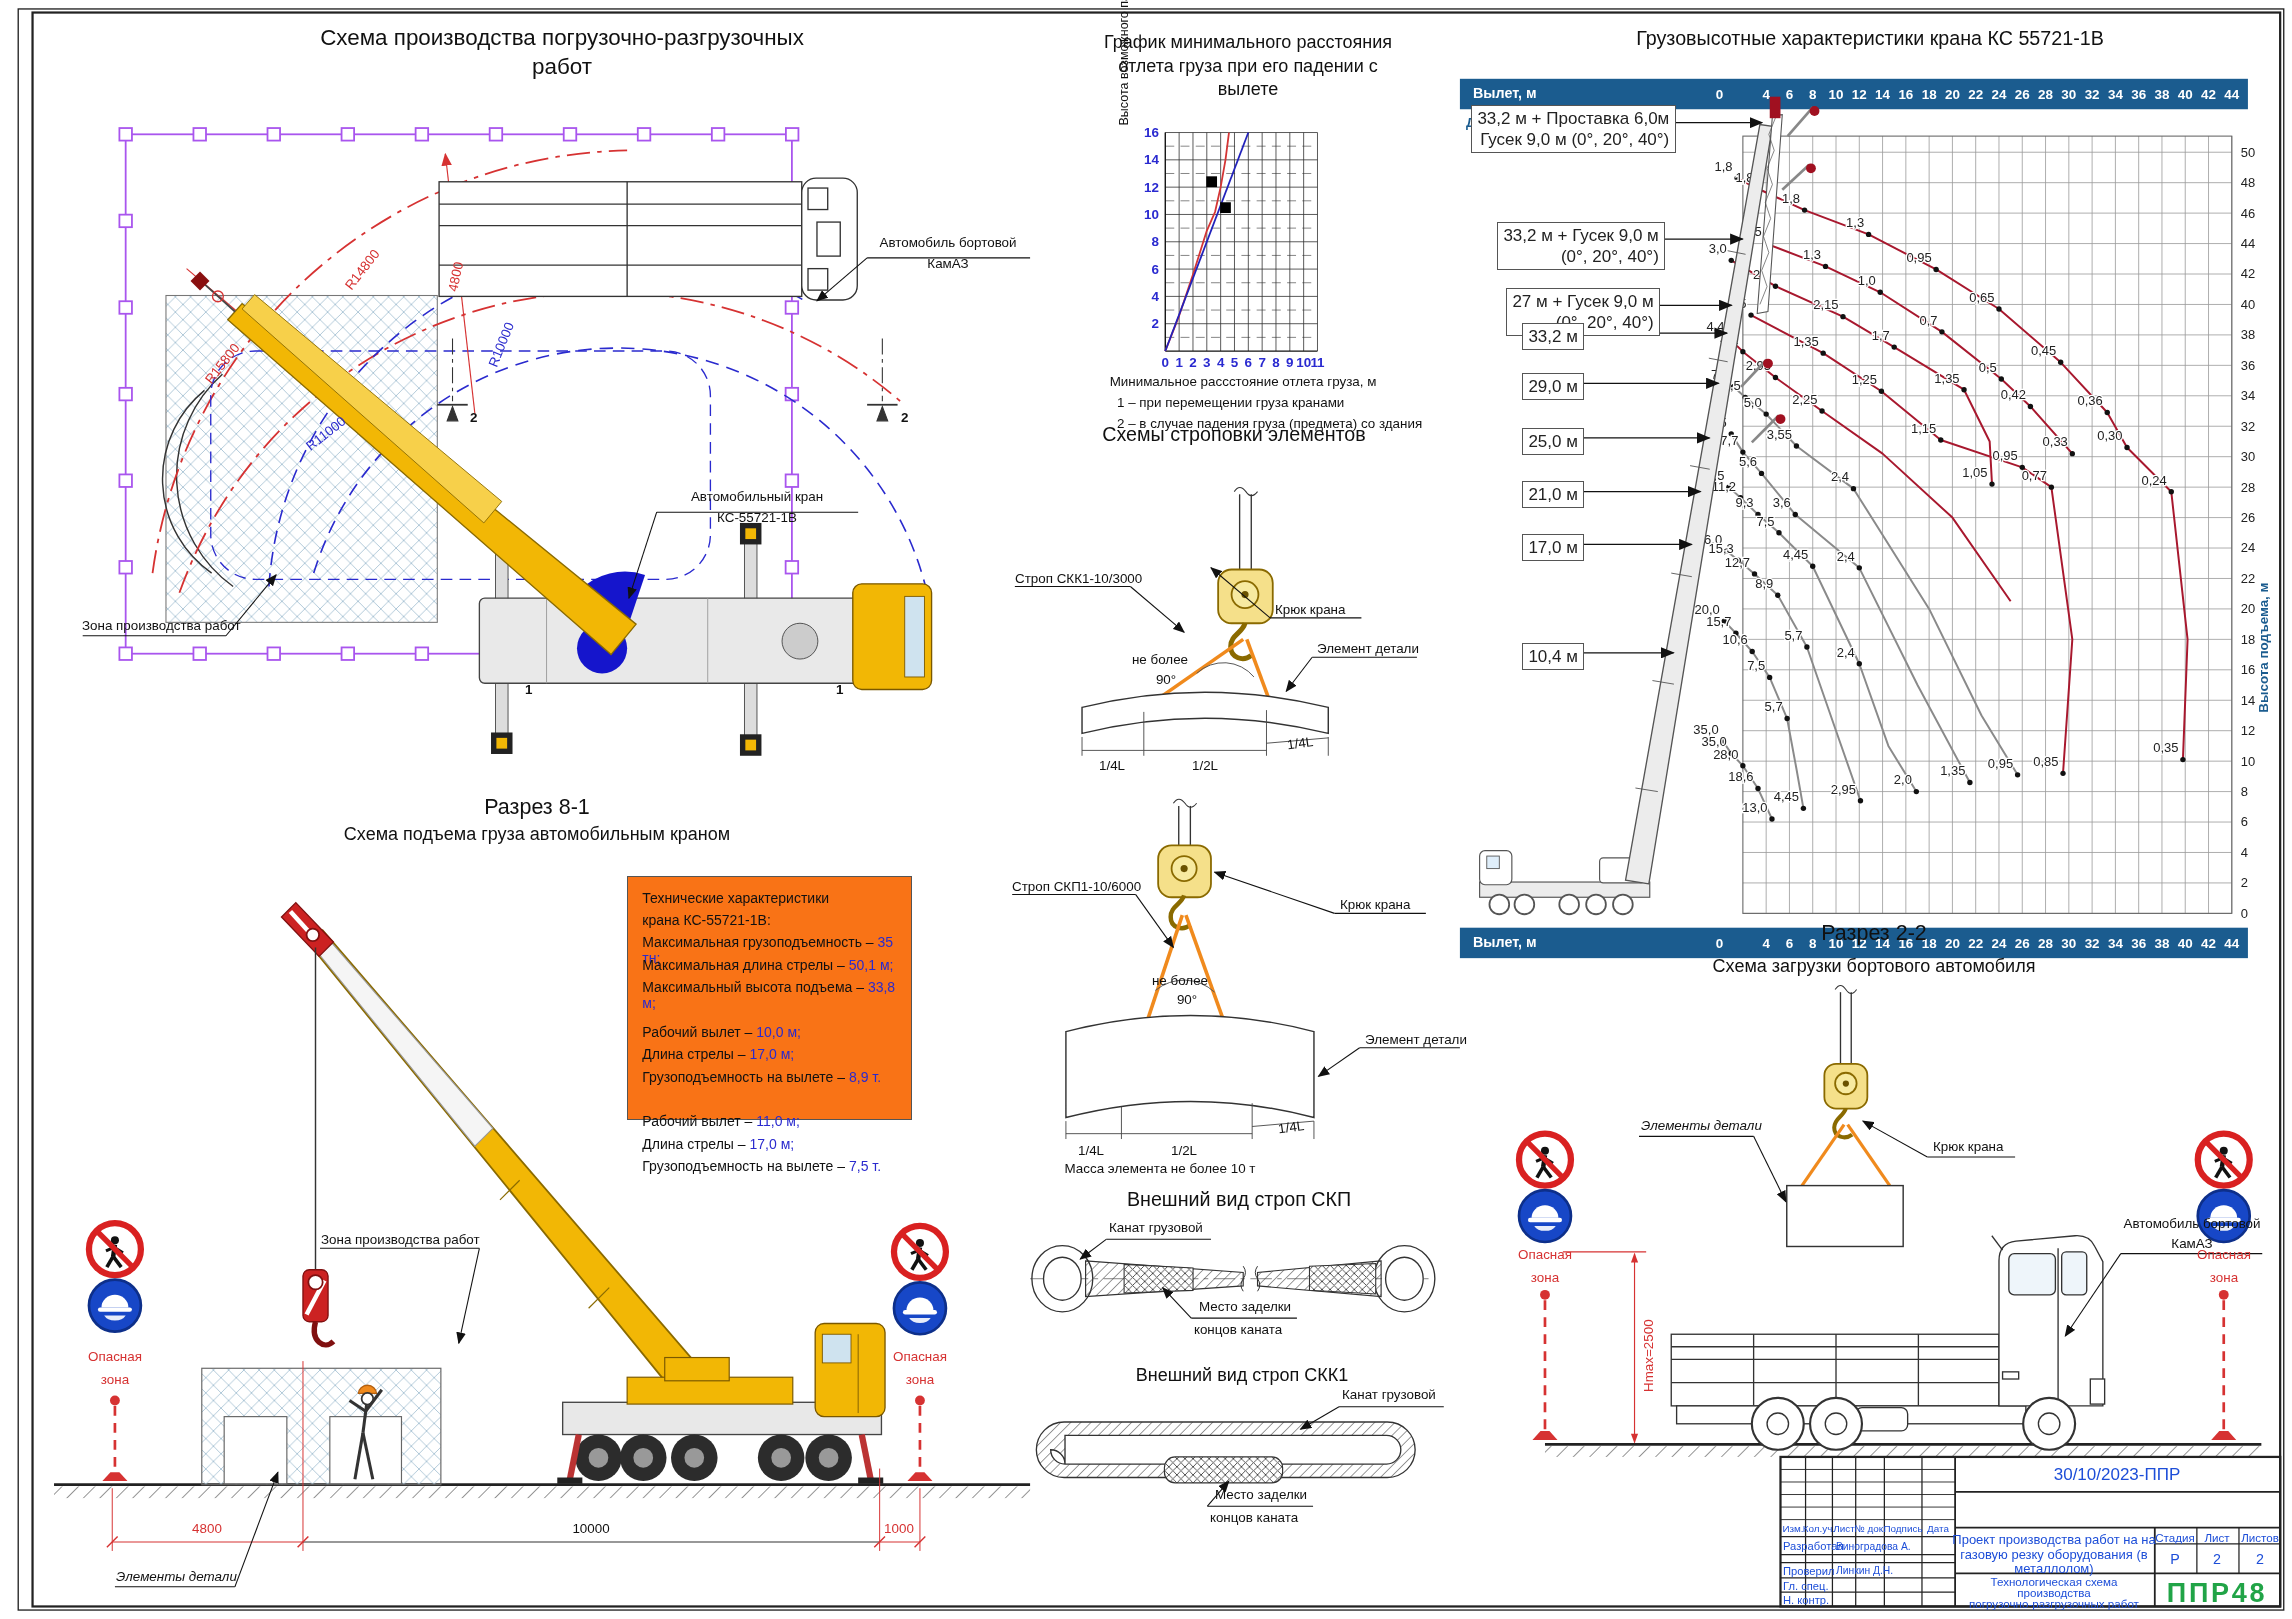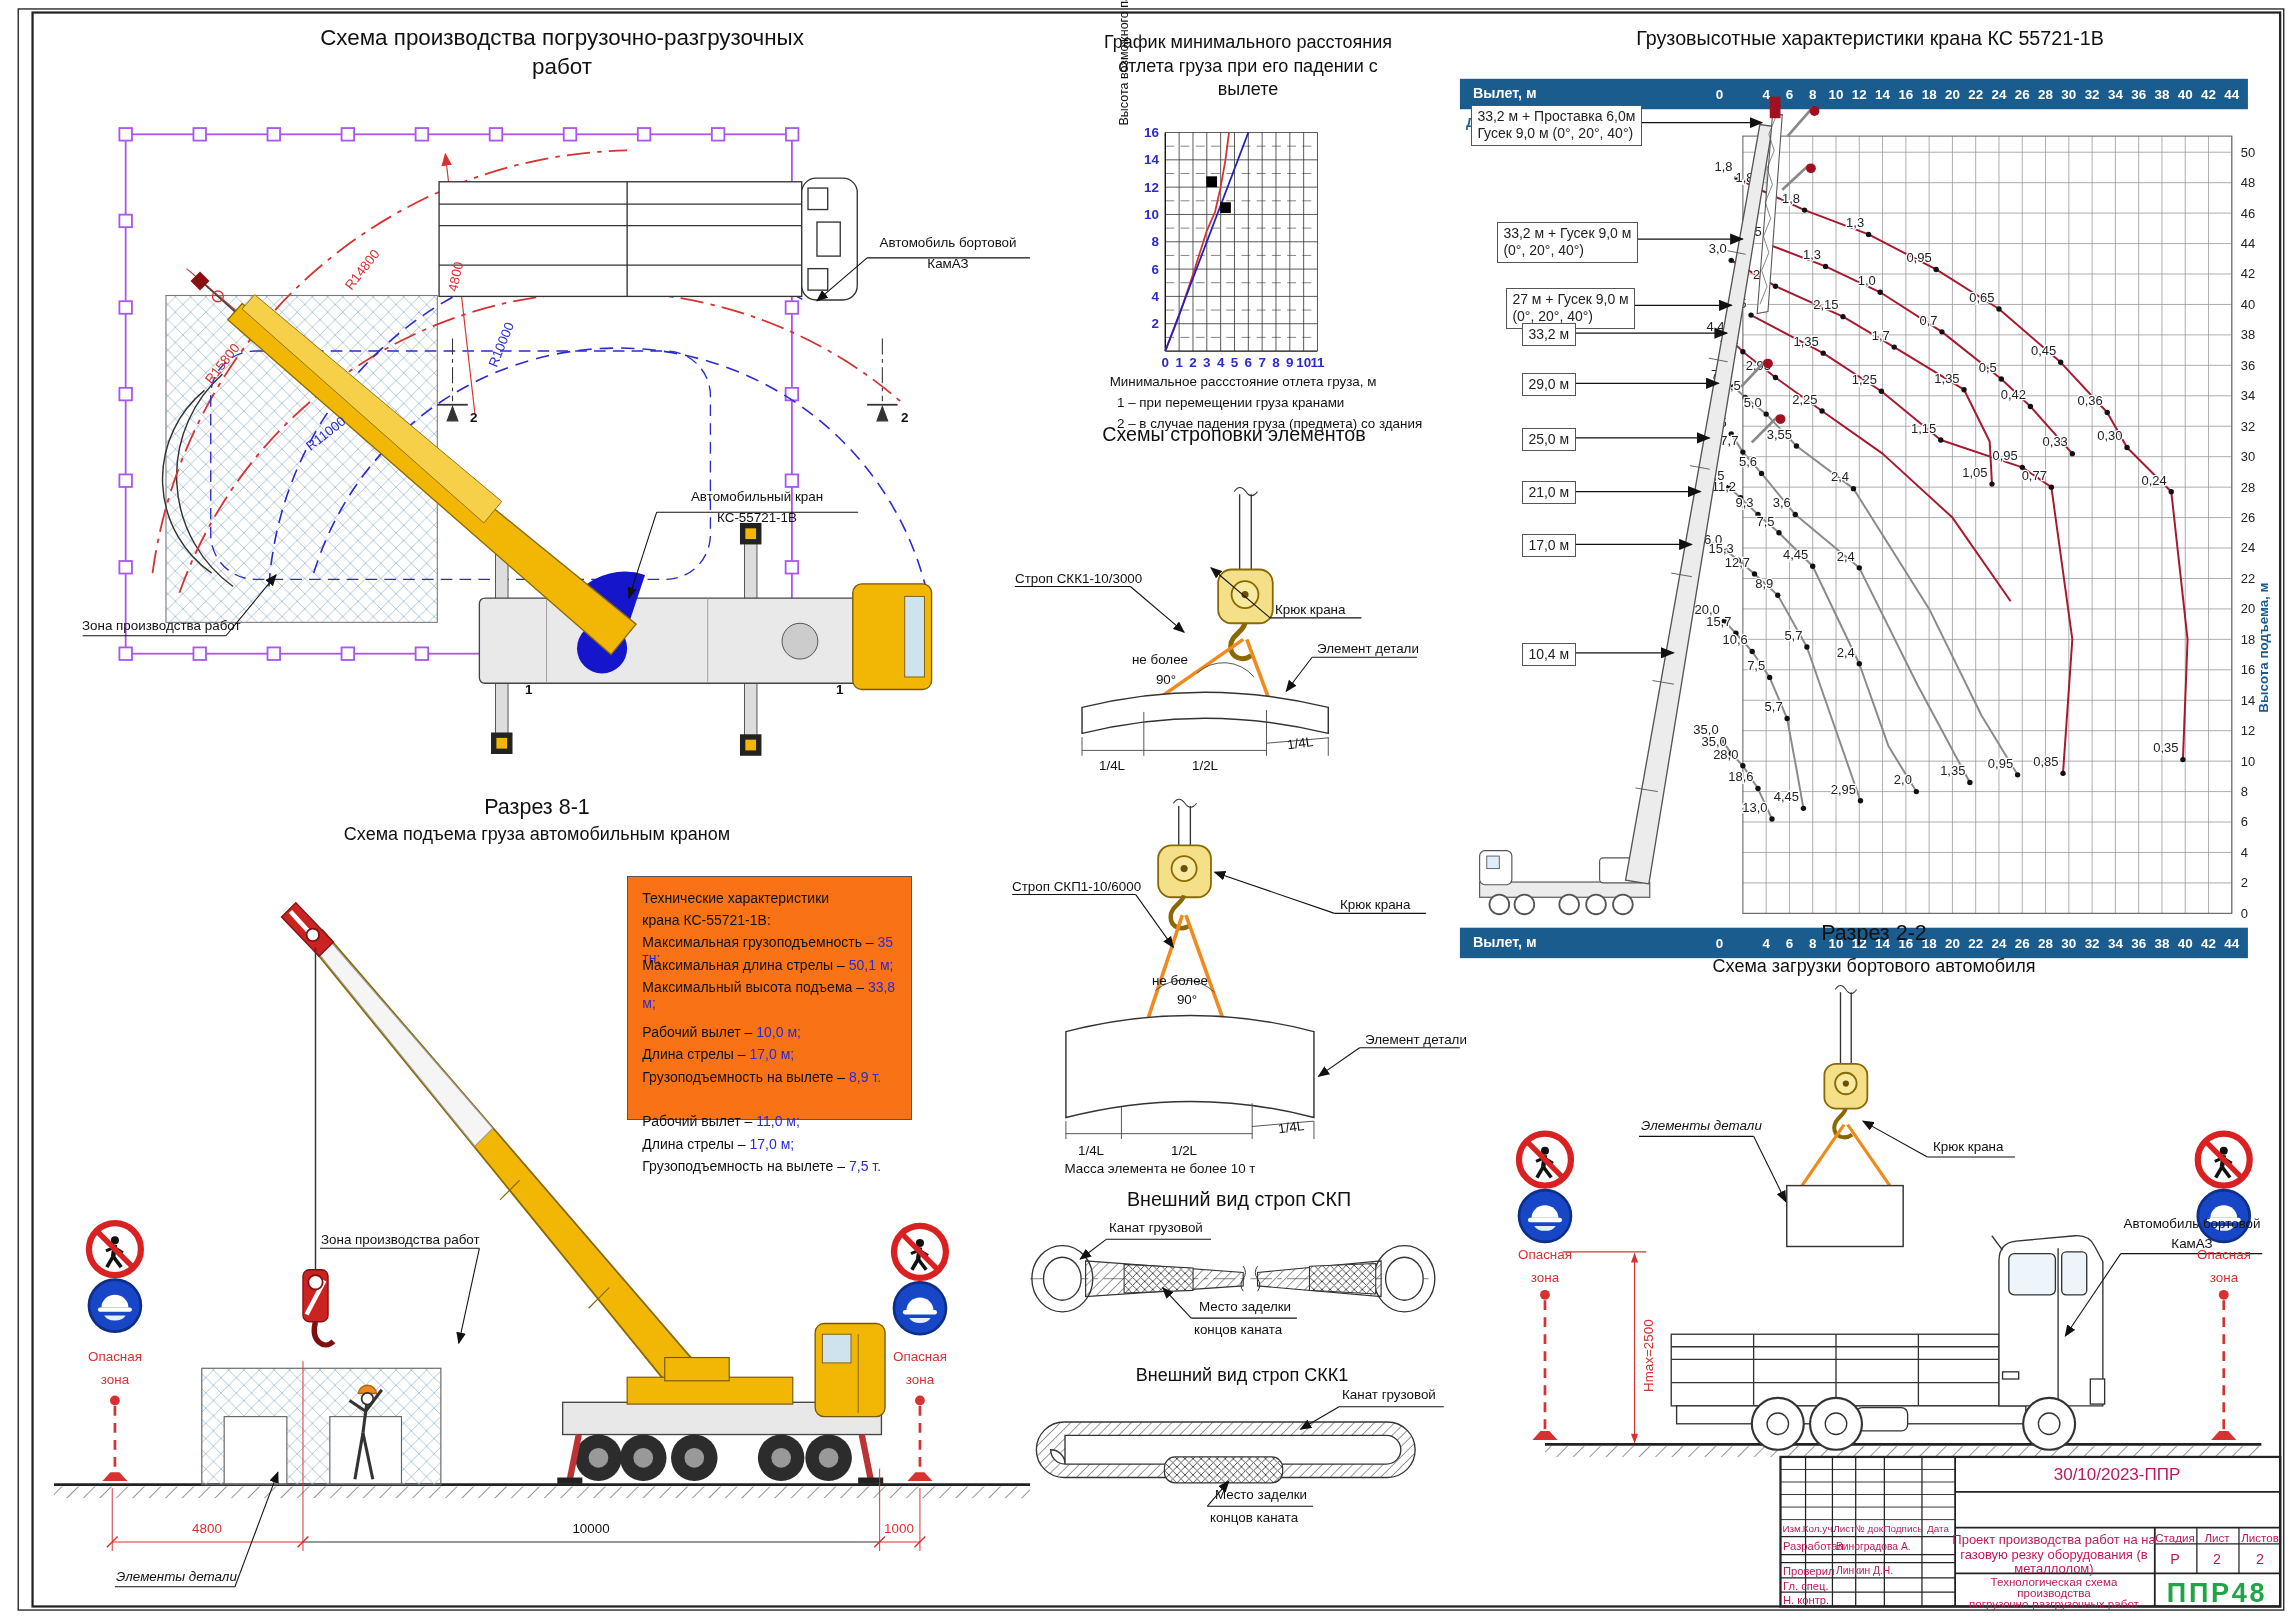--- a/index.html
+++ b/index.html
@@ -6,26 +6,26 @@
   .sheet{position:relative;width:2293px;height:1619px;background:#ffffff;
          font-family:"Liberation Sans",sans-serif;color:#111;overflow:hidden}
   svg.art{position:absolute;left:0;top:0;z-index:1}
   .ab{position:absolute;z-index:5;white-space:nowrap;line-height:1.15}
   .c{transform:translateX(-50%)}
   .red{color:#d63232}.blue{color:#2a2ace}.bluebold{color:#1b5c8f;font-weight:bold}
   .t26{font-size:22.4px}.t21{font-size:18px}.t15{font-size:13.4px}
   .t14{font-size:12.5px}
   .rot{transform-origin:center center}
   .boombox{position:absolute;z-index:5;border:1.4px solid #555;background:#fff;
-           font-size:14px;text-align:left;padding:1.8px 5.4px;line-height:1.25;color:#222}
+           font-size:17px;text-align:right;padding:1.8px 5.4px;line-height:1.25;color:#222}
   .spec-line{height:22.4px;font-size:14px;color:#111}
   .spec-line .v{color:#2a2ace}
   #specs{position:absolute;left:627px;top:876px;width:285px;height:244px;z-index:5;
          border:1.4px solid #555;background:#f97316;padding:12.5px 0 0 14.3px;box-sizing:border-box}
-  .tb{position:absolute;z-index:6;color:#be185d}
+  .tb{position:absolute;z-index:6;color:#1d4ed8}
   .logo{color:#21a447;font-weight:bold;font-size:27px;letter-spacing:2.7px}
 </style>
 </head>
 <body>
 
 <div class="sheet">
 
 <svg class="art" width="2293" height="1619" viewBox="0 0 2560 1808">
   <defs>
     <pattern id="hatchB" width="17" height="17" patternUnits="userSpaceOnUse">

